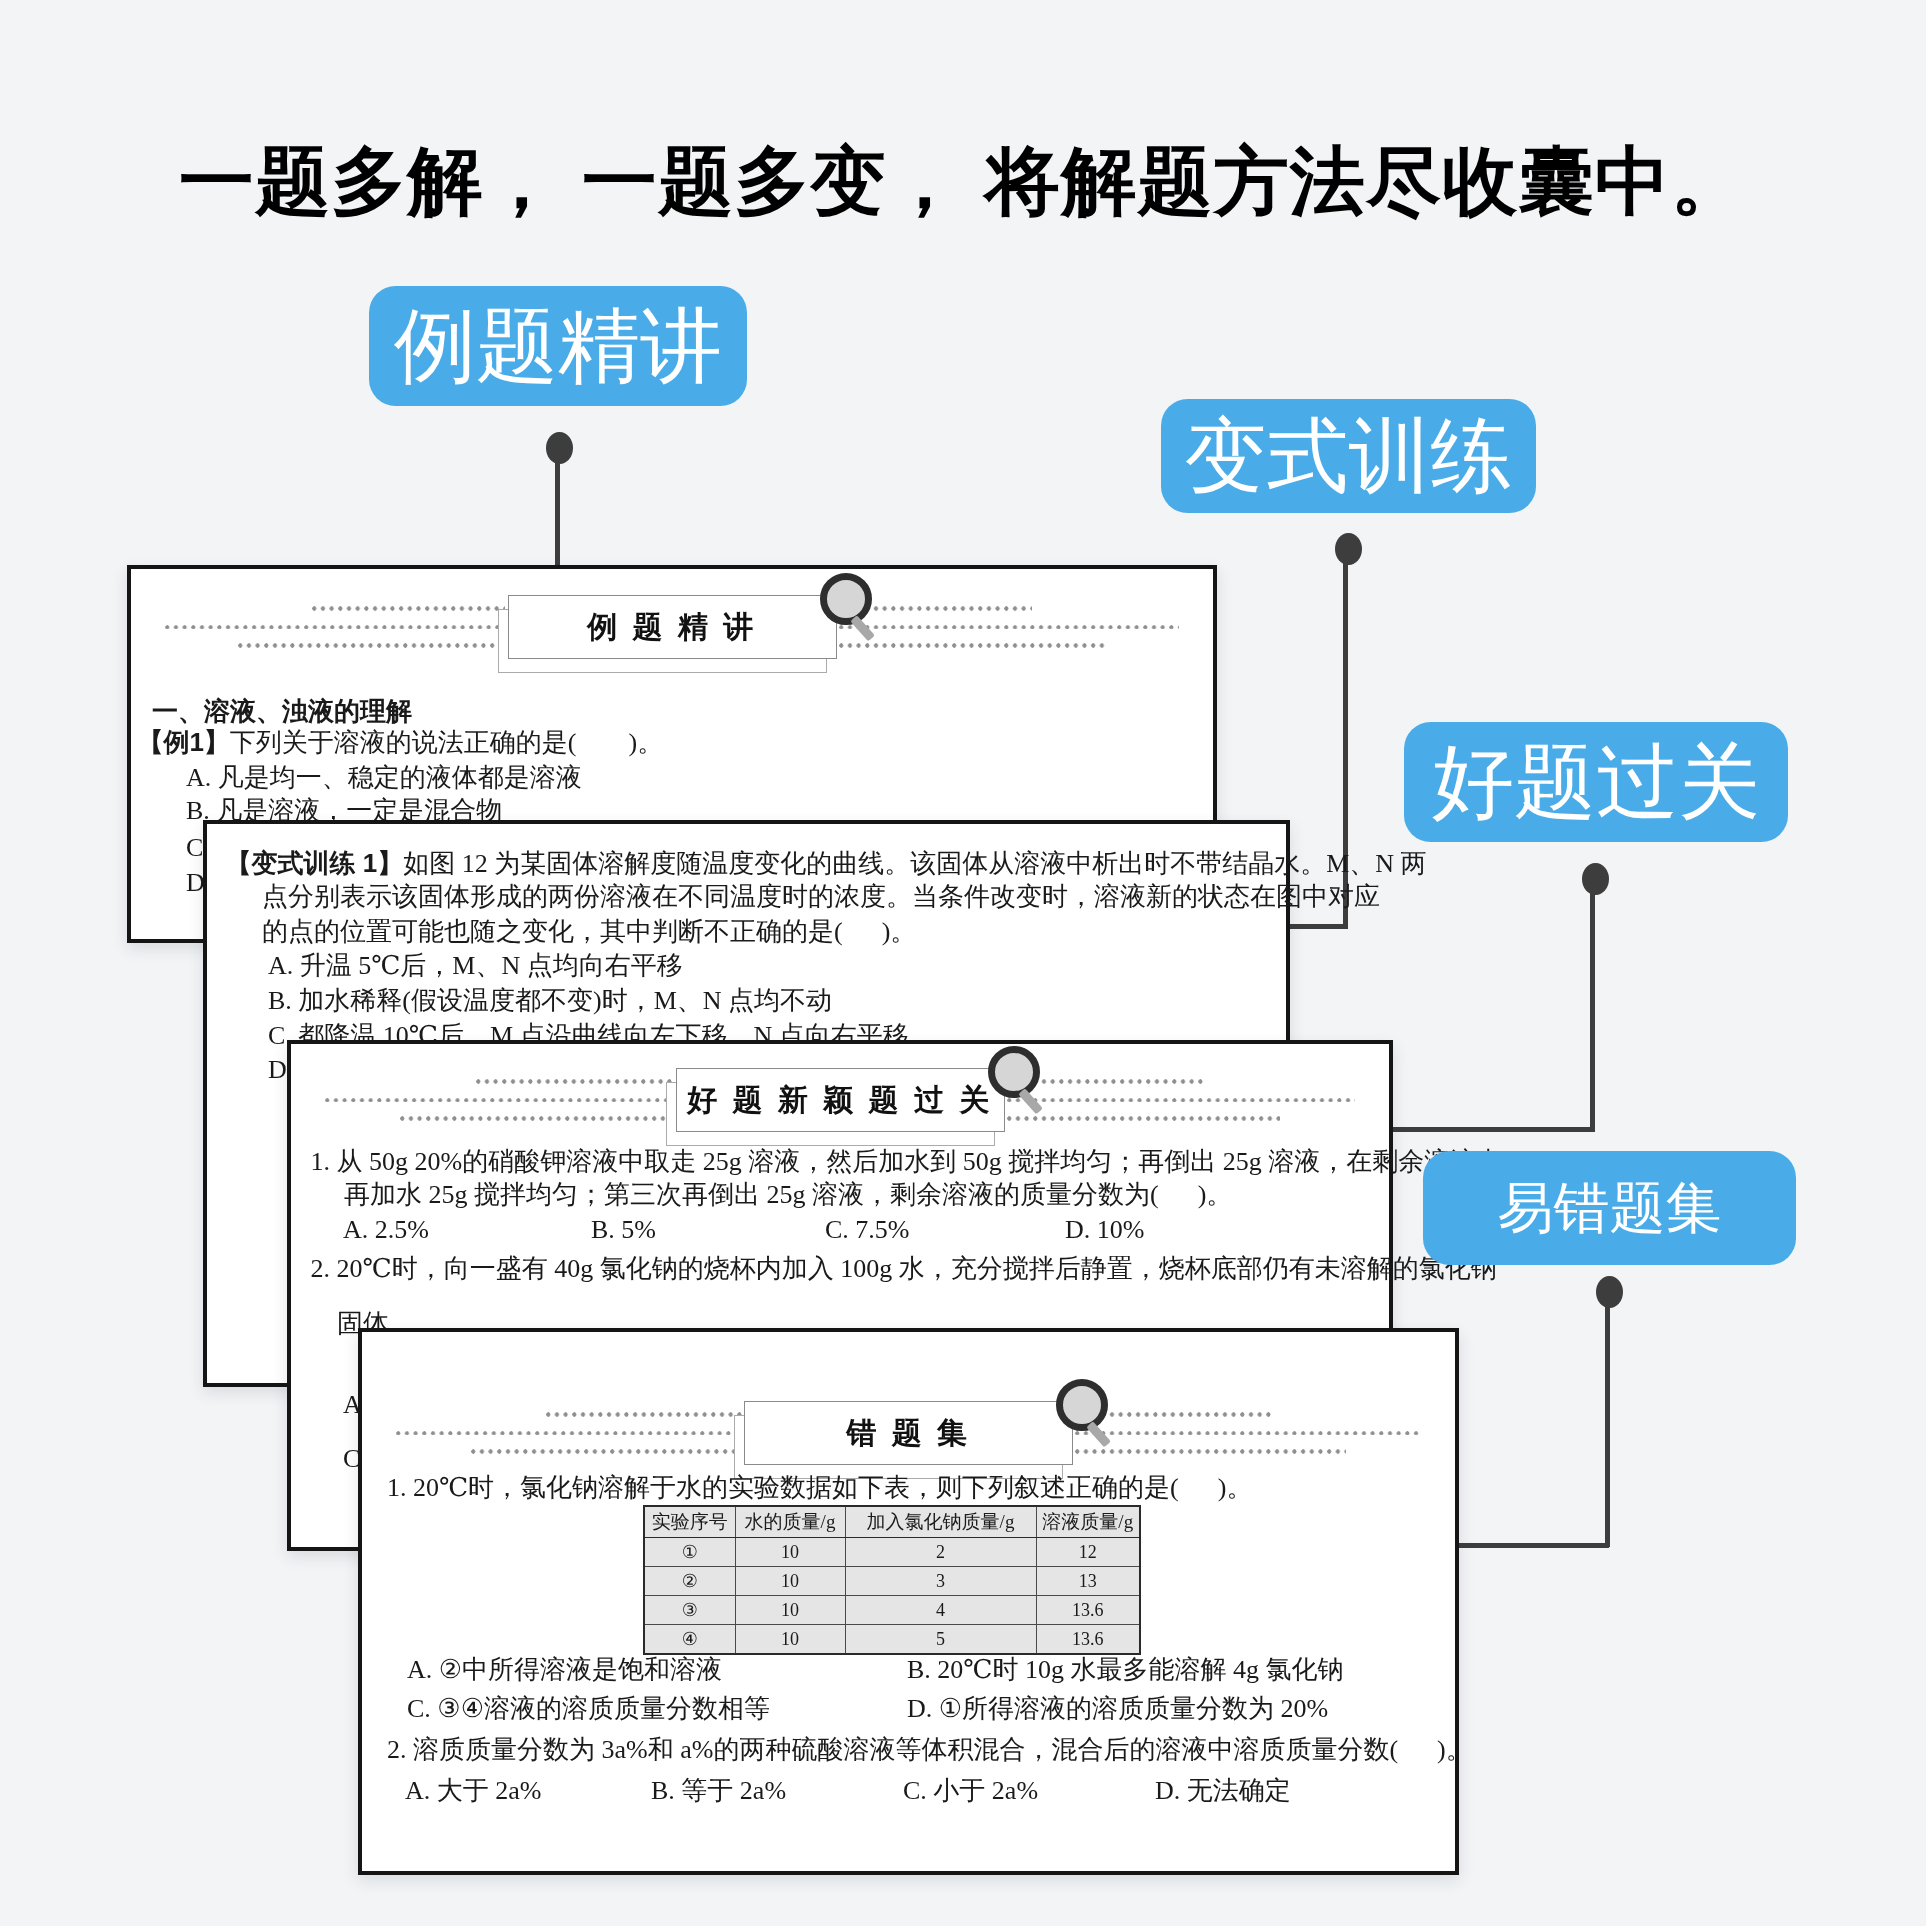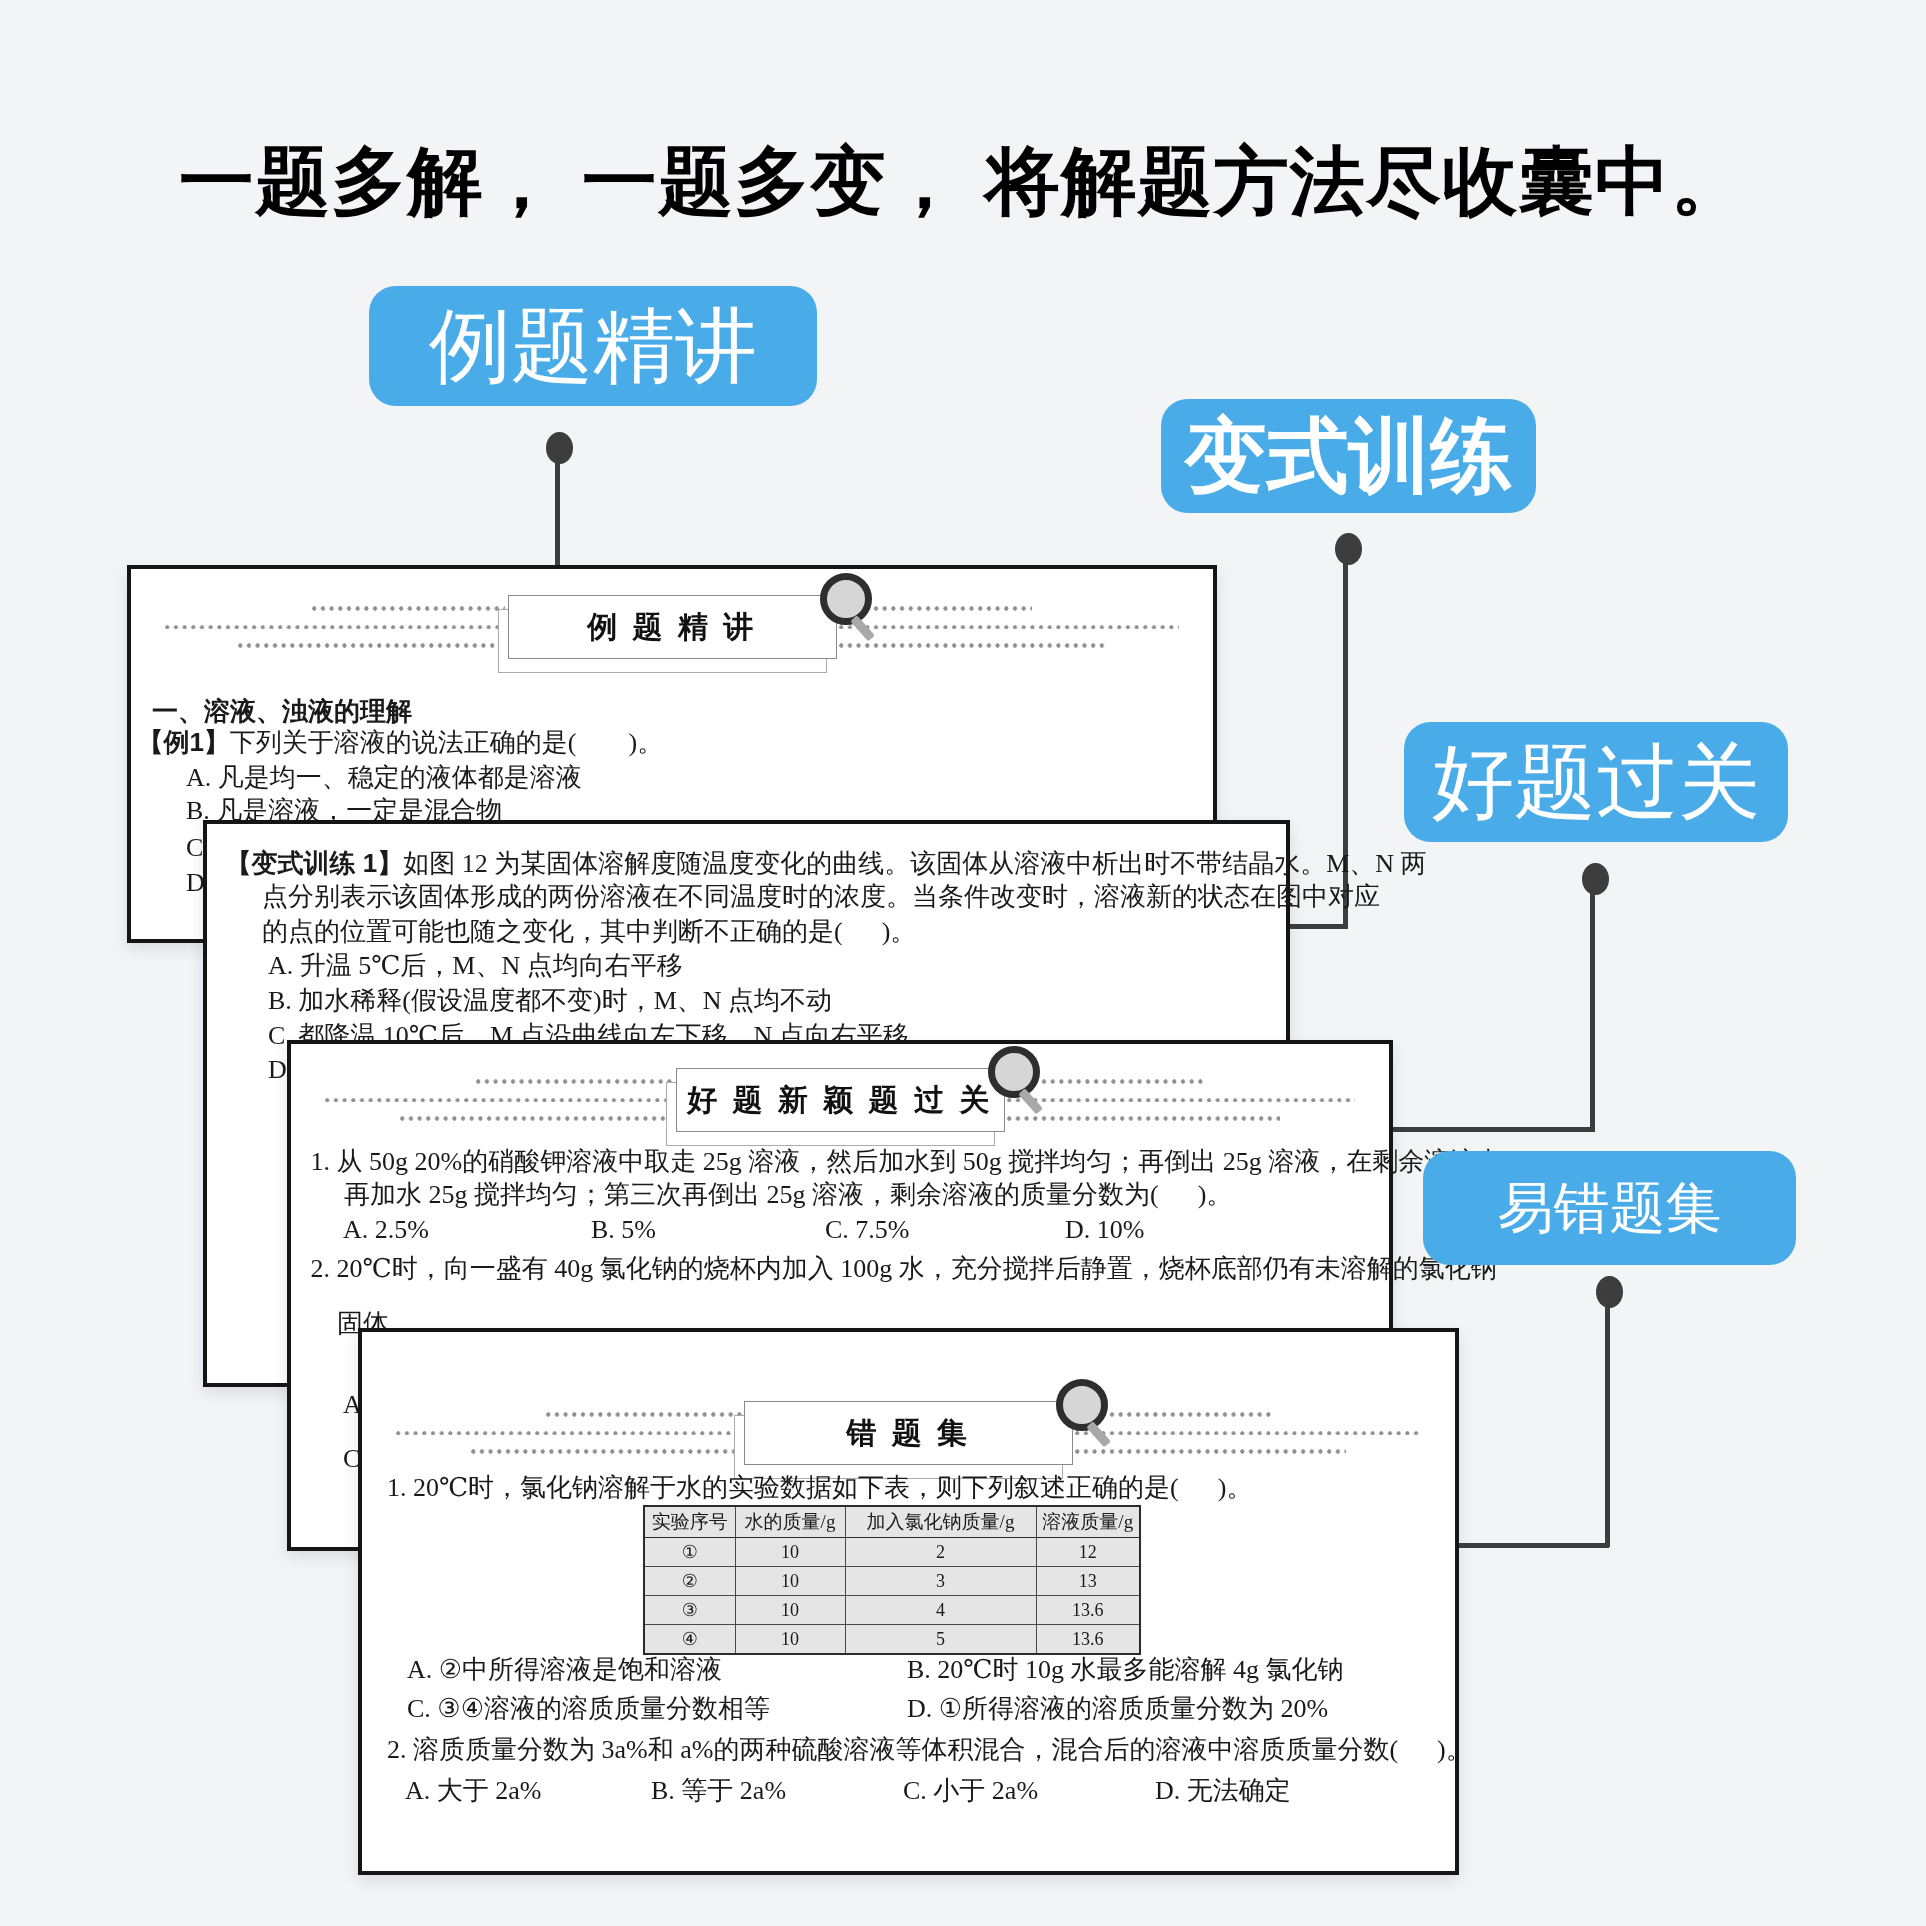--- a/index.html
+++ b/index.html
@@ -4,22 +4,22 @@
 <style>
   html,body{margin:0;padding:0;}
   .canvas{position:relative;width:1926px;height:1926px;background:#f2f4f6;overflow:hidden;
           font-family:"Liberation Serif","DejaVu Serif",serif;}
   .main-title{position:absolute;left:0;right:0;top:132px;text-align:center;
     font-family:"Liberation Sans","DejaVu Sans",sans-serif;font-weight:700;
     font-size:75px;line-height:98px;letter-spacing:1.2px;color:#000000;white-space:pre;}
   .bubble{position:absolute;background:#49ace9;border-radius:26.6px;color:#ffffff;
     font-family:"Liberation Sans","DejaVu Sans",sans-serif;font-weight:500;
     text-align:center;z-index:6;white-space:pre;}
-  #bubble-1{left:369px;top:286px;width:448px;height:120px;font-size:82px;line-height:120px;}
-  #bubble-2{left:1161px;top:399px;width:375px;height:114px;font-size:82px;line-height:114px;font-weight:bold;}
+  #bubble-1{left:369px;top:286px;width:378px;height:120px;font-size:82px;line-height:120px;}
+  #bubble-2{left:1161px;top:399px;width:375px;height:114px;font-size:82px;line-height:114px;}
   #bubble-3{left:1404px;top:722px;width:384px;height:120px;font-size:82px;line-height:120px;}
   #bubble-4{left:1423px;top:1151px;width:373px;height:114px;font-size:56px;line-height:114px;}
   .dot{position:absolute;width:26.6px;height:32px;background:#3d3d3d;border-radius:50%;z-index:1;}
   .vline,.hline{position:absolute;background:#3d3d3d;z-index:1;}
   .card{position:absolute;background:#ffffff;border:4px solid #151515;box-sizing:border-box;
         box-shadow:0 5.8px 15px rgba(40,50,60,.12);}
   #card-1{left:127px;top:565px;width:1090px;height:378px;z-index:2;}
   #card-2{left:203px;top:820px;width:1087px;height:567px;z-index:3;}
   #card-3{left:287px;top:1040px;width:1106px;height:511px;z-index:4;}
   #card-4{left:358px;top:1328px;width:1101px;height:547px;z-index:5;}

